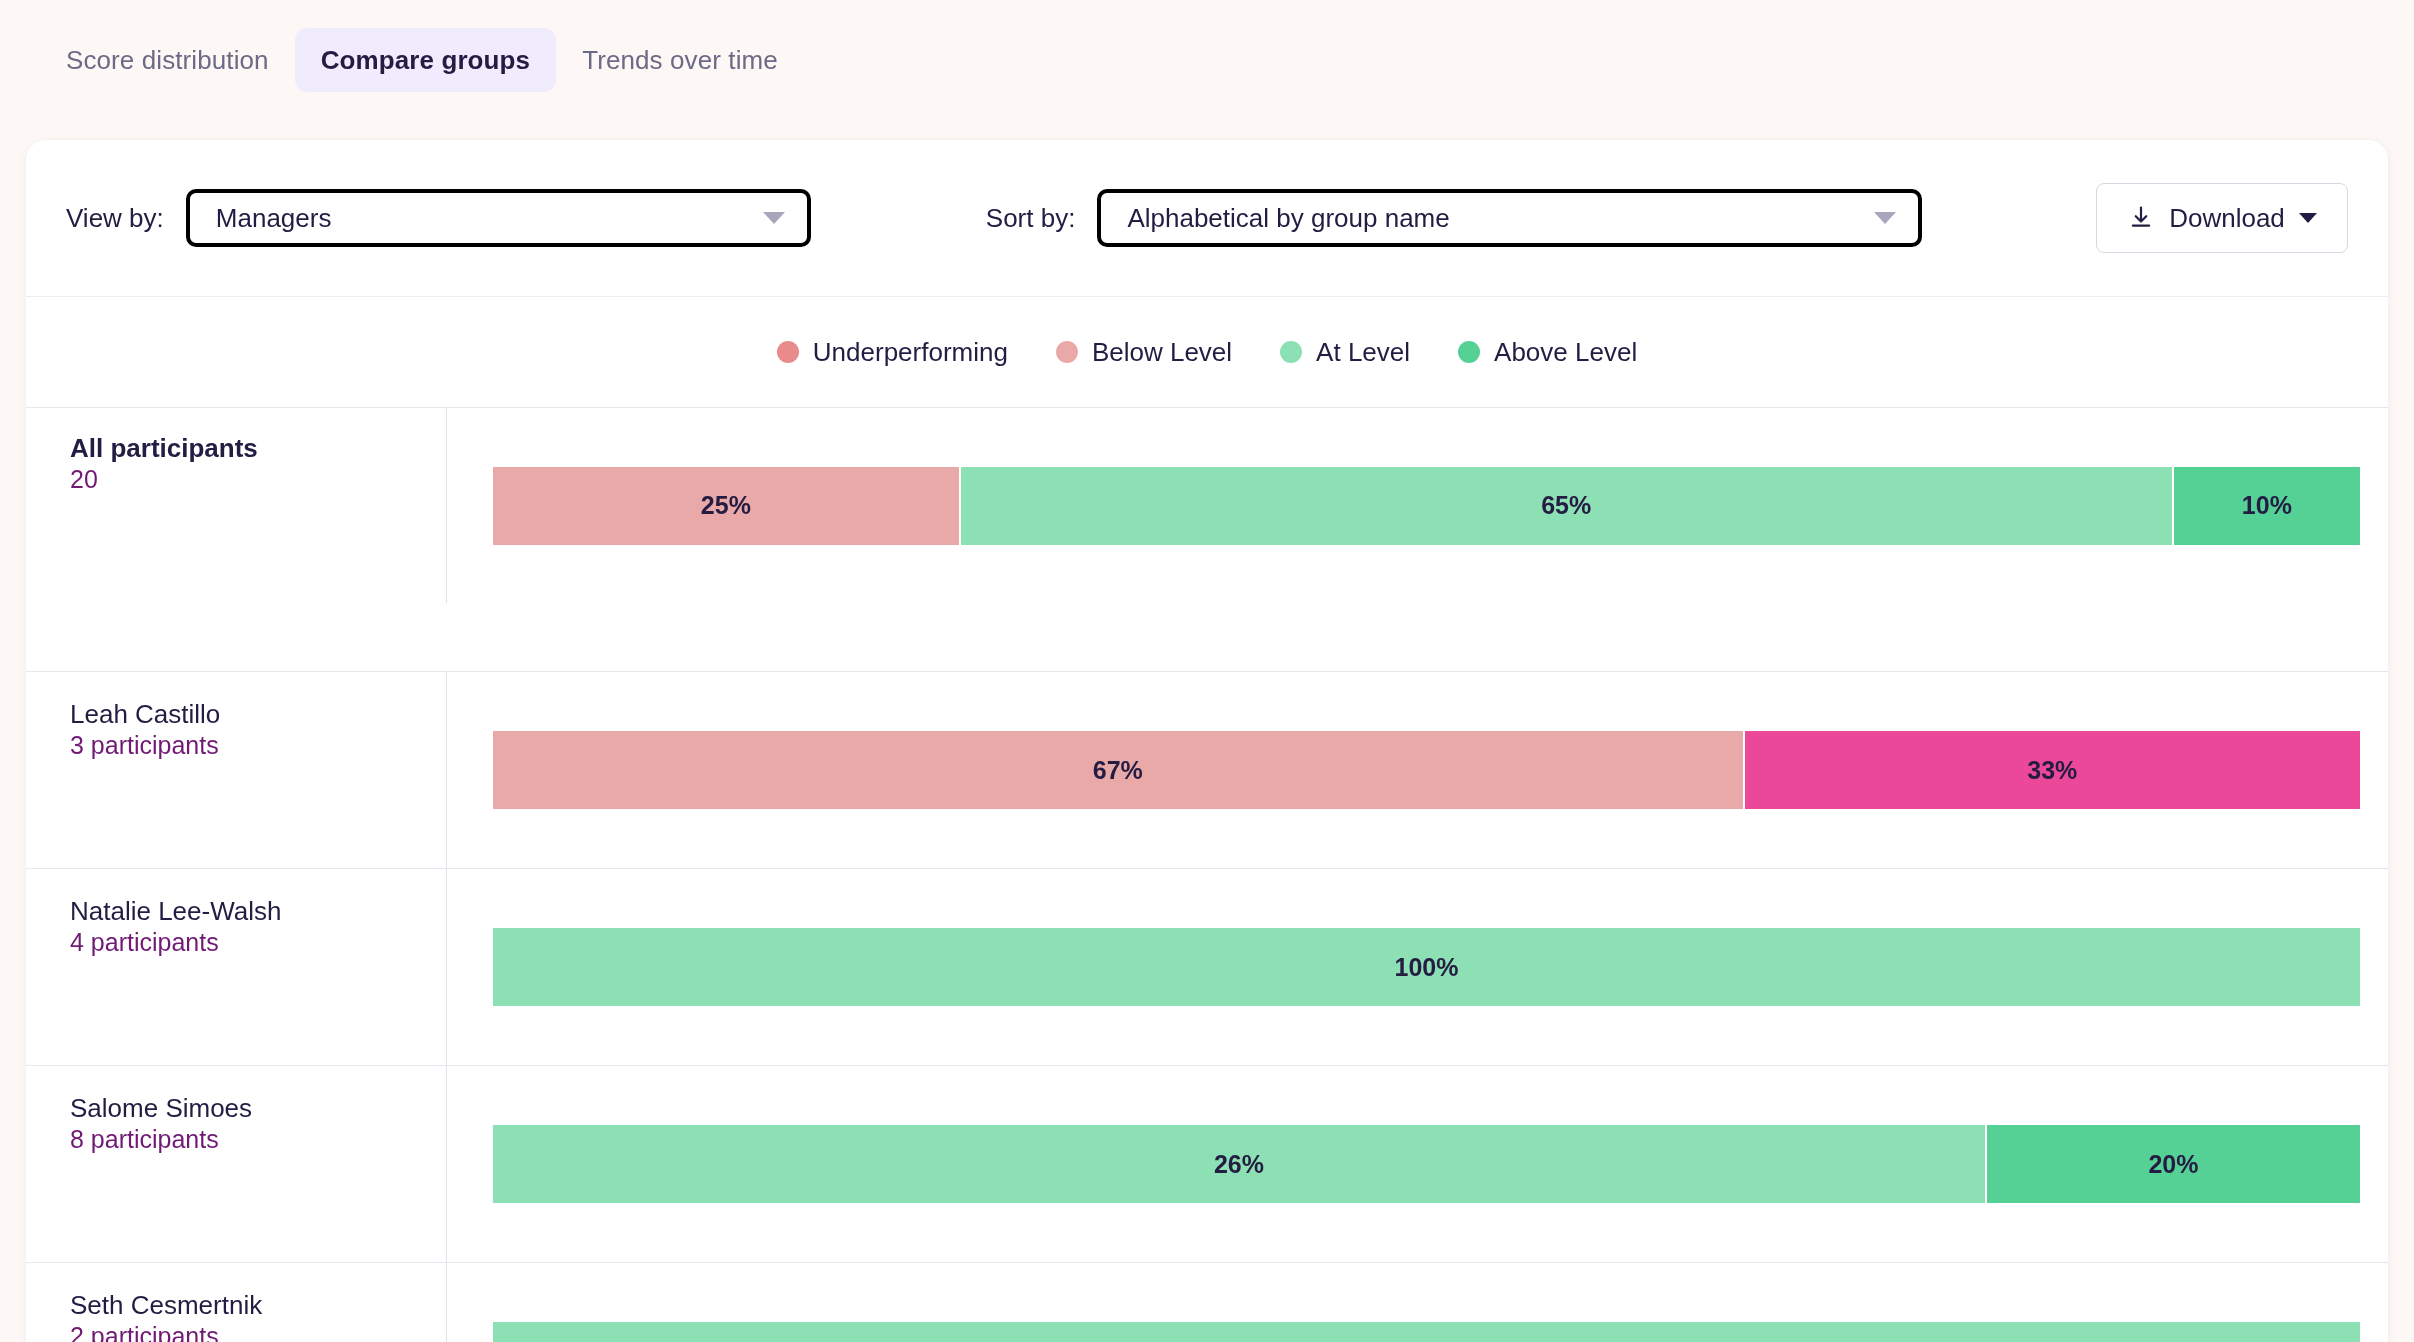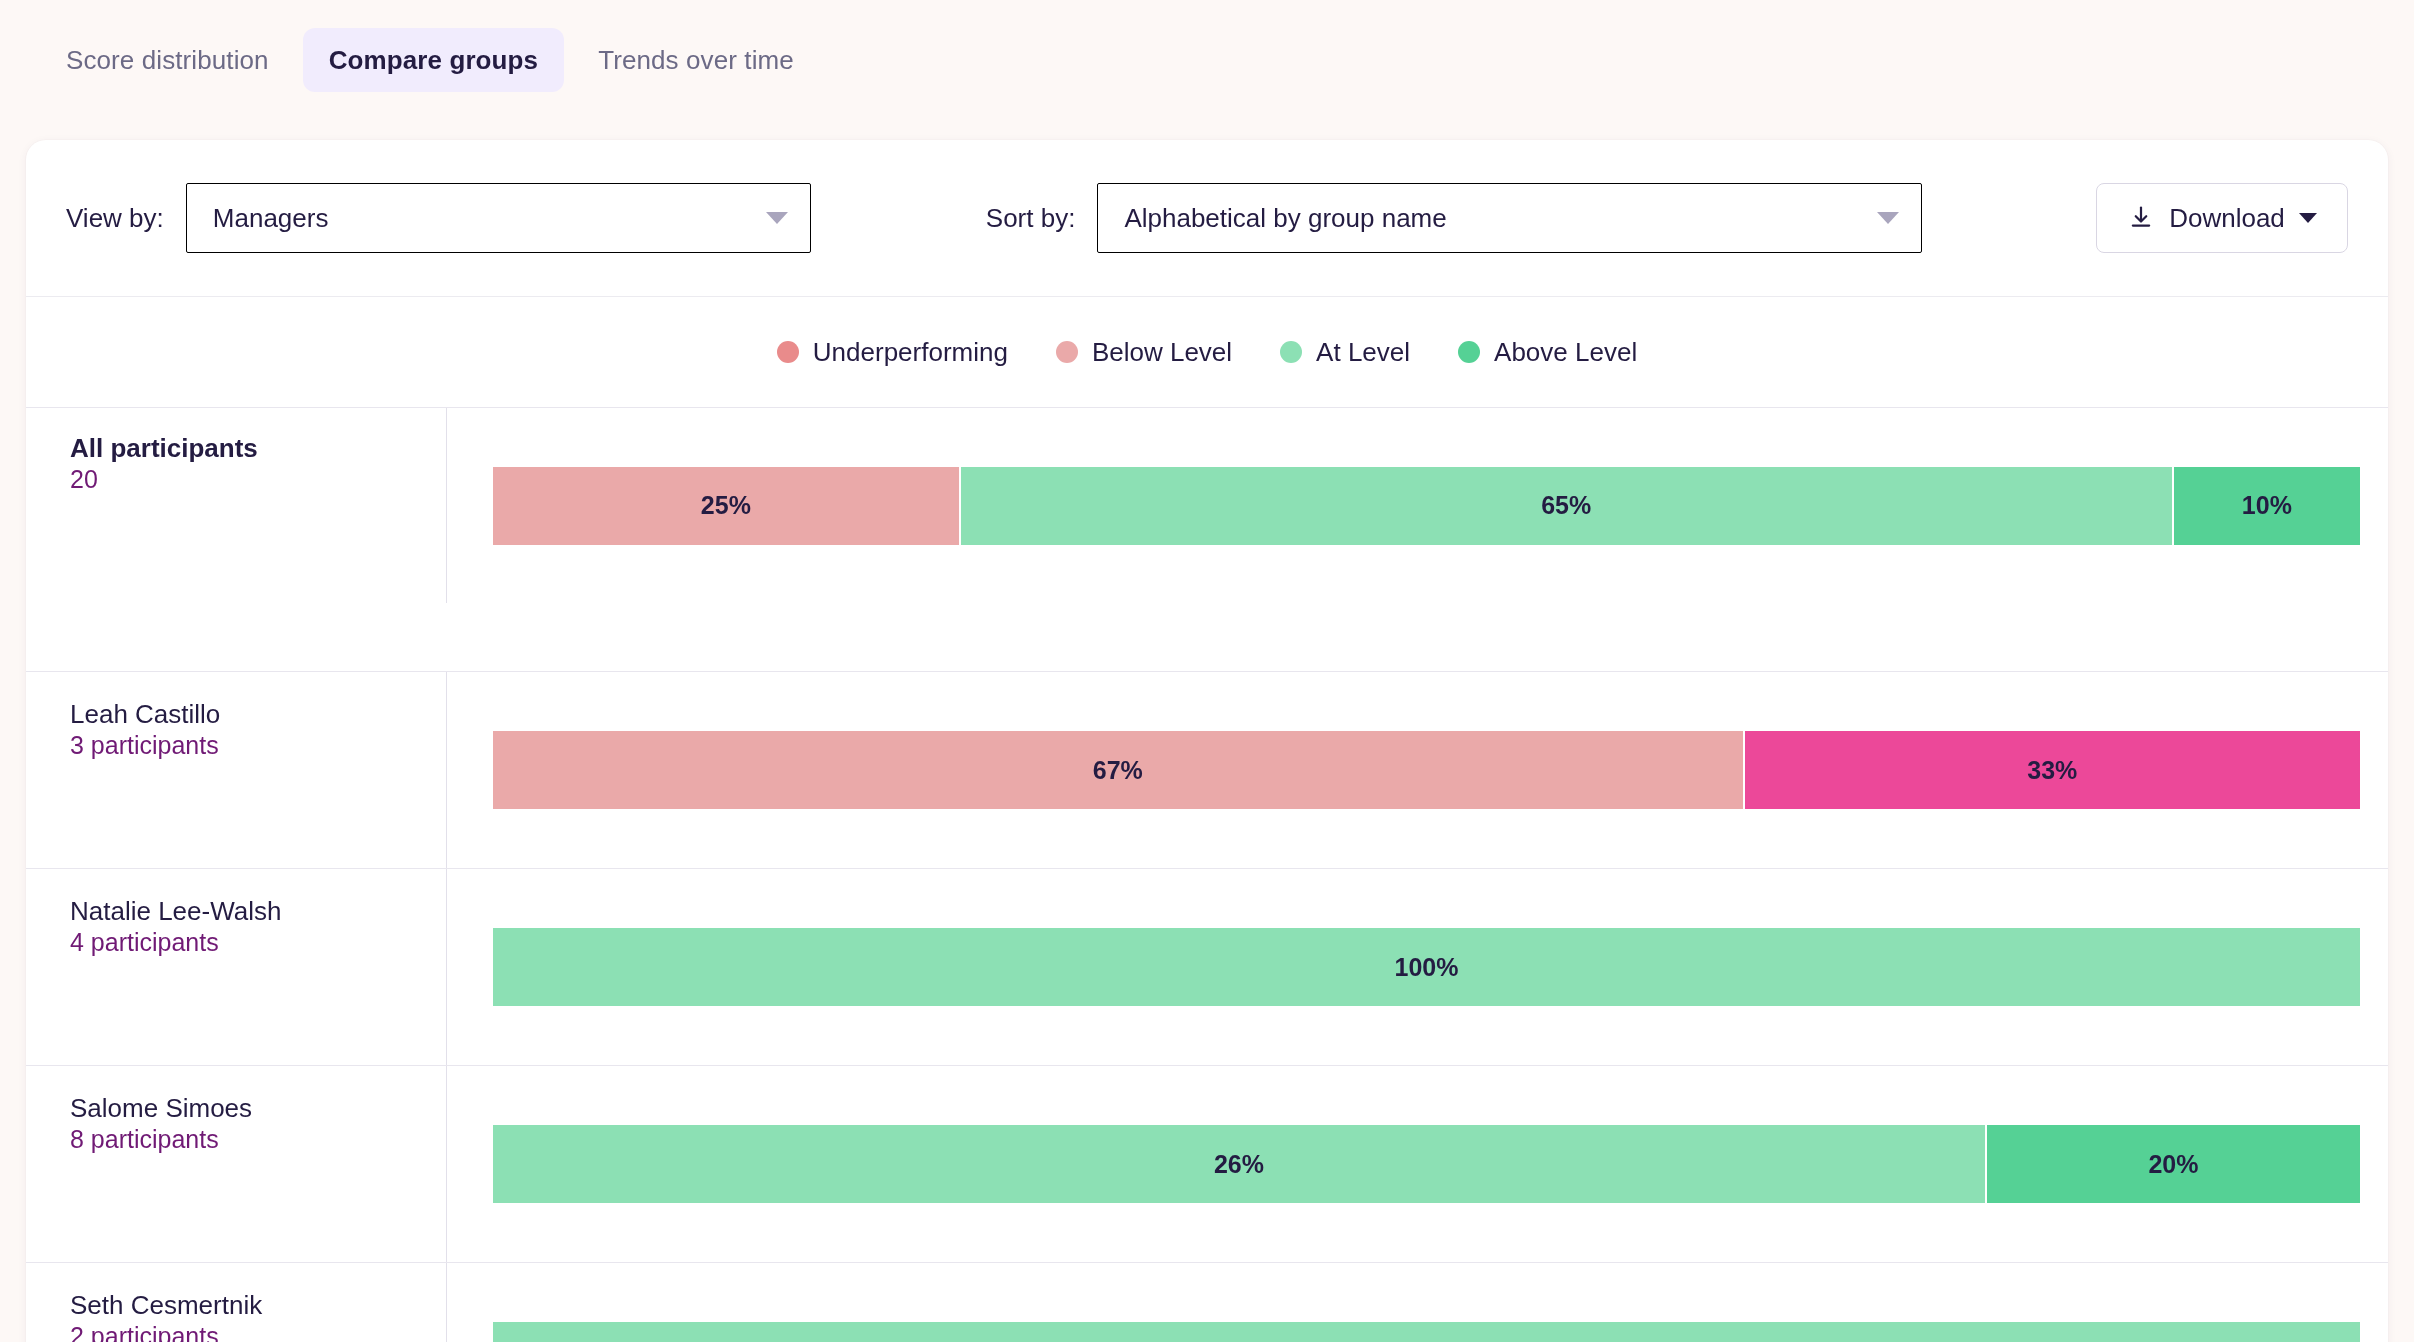--- a/index.html
+++ b/index.html
@@ -7,21 +7,21 @@
     width: 2414px; height: 1342px;
     background: #fdf8f6;
     font-family: "Liberation Sans", sans-serif;
     overflow: hidden;
   }
   .page { position: relative; width: 2414px; height: 1342px; }
 
   
   .tabbar {
     display: flex; align-items: center;
-    gap: 8px;
+    gap: 0;
     padding: 14px 40px 0 40px;
     height: 106px;
   }
   .tab {
     font-size: 26px;
     line-height: 1;
     padding: 19px 26px;
     border-radius: 12px;
     color: #6c6a86;
     font-weight: 500;
@@ -57,23 +57,23 @@
   }
   .ctrl-group { display: flex; align-items: center; }
   .ctrl-label {
     font-size: 26px;
     color: #241c42;
     margin-right: 22px;
     white-space: nowrap;
   }
   .select {
     position: relative;
-    height: 70px;
-    border: 1px solid #000000;
-    border-radius: 2px;
+    height: 58px;
+    border: 4px solid #000000;
+    border-radius: 10px;
     display: flex;
     align-items: center;
     padding: 0 26px;
     background: #fff;
     cursor: pointer;
   }
   .select .value {
     font-size: 26px;
     color: #241c42;
     white-space: nowrap;

